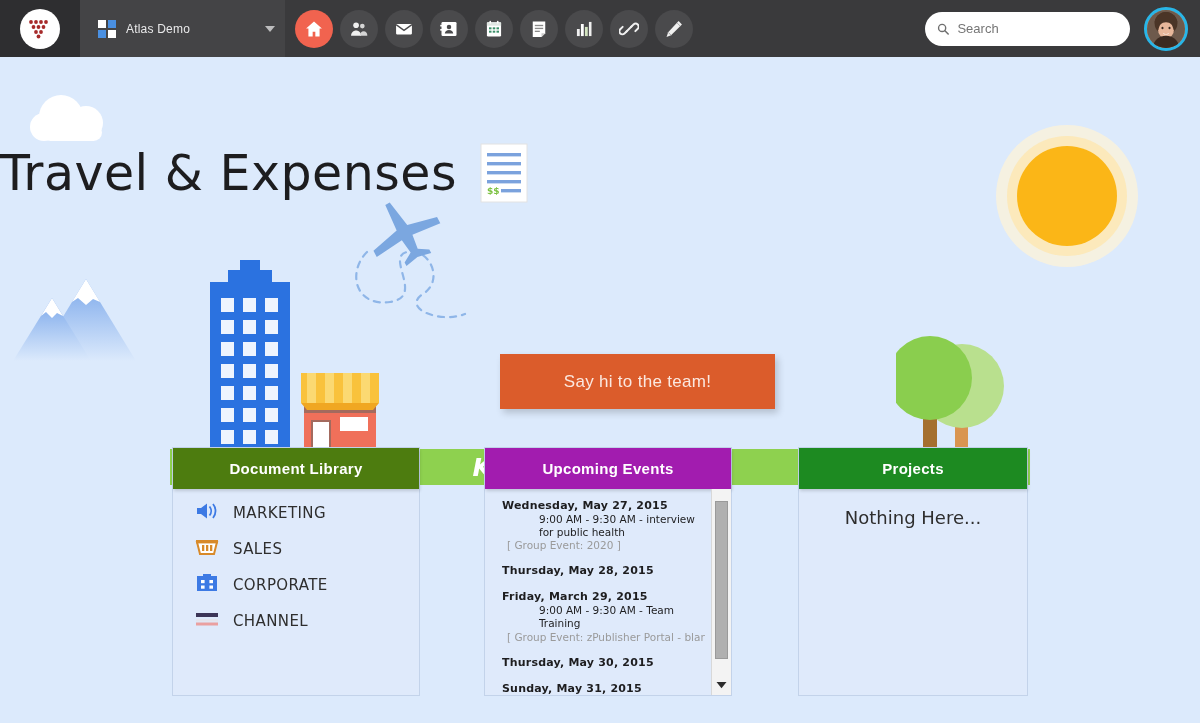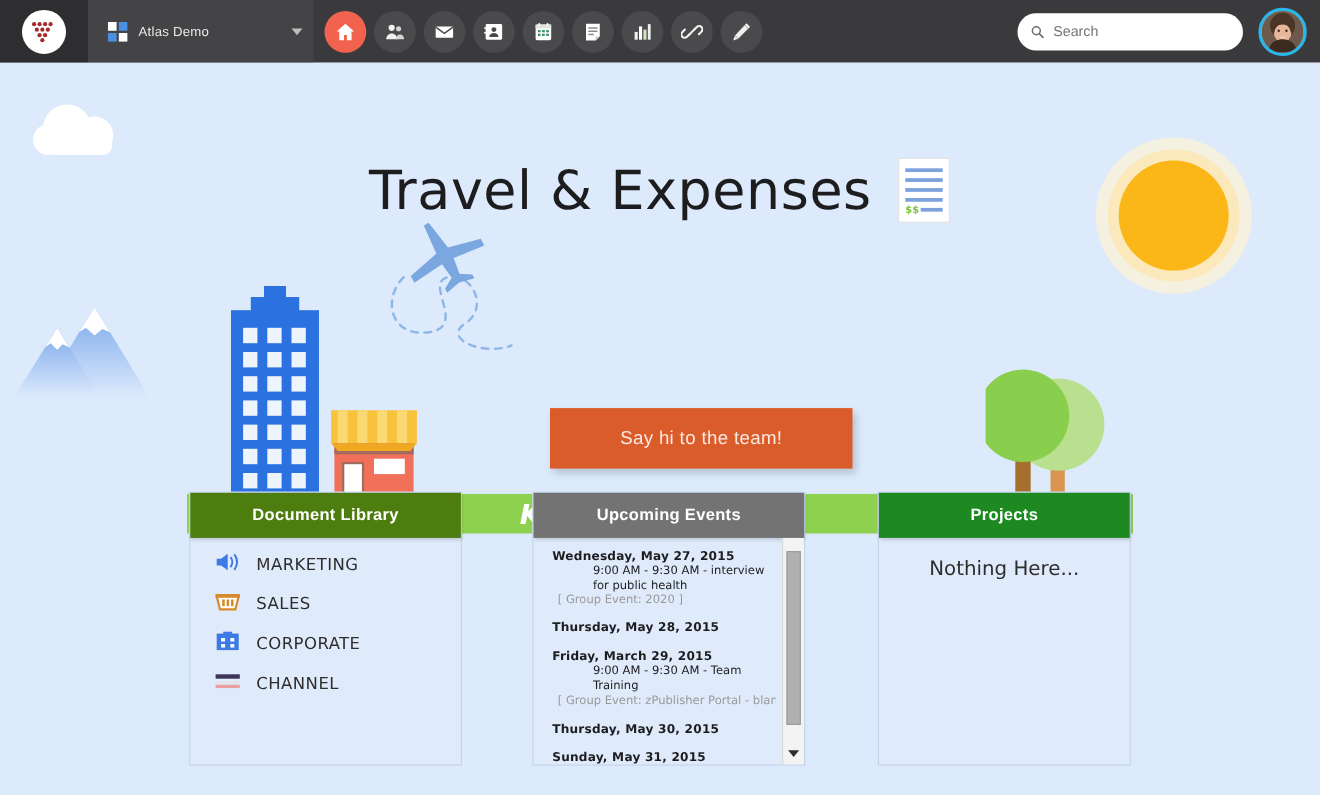--- a/index.html
+++ b/index.html
@@ -92,31 +92,31 @@
   .mountains { position: absolute; left: 8px; top: 200px; }
   .building { position: absolute; left: 210px; top: 203px; }
   .shop { position: absolute; left: 298px; top: 302px; }
   .trees { position: absolute; left: 896px; top: 261px; }
   .sun { position: absolute; left: 993px; top: 65px; }
   .plane-wrap { position: absolute; left: 345px; top: 145px; }
 
   .hero-title-row {
     position: absolute; left: 0; top: 85px;
     width: 1200px;
-    display: flex; align-items: center; justify-content: center; gap: 0px;
+    display: flex; align-items: center; gap: 0px;
   }
   .hero-title {
     font-size: 49px; color: #1d1d1f; font-weight: 400;
     letter-spacing: .5px; white-space: nowrap;
     font-family: "DejaVu Sans", sans-serif;
   }
   .receipt-icon { margin-left: 22px; }
 
   .cta-btn {
-    position: absolute; left: 500px; top: 314px;
+    position: absolute; left: 500px; top: 297px;
     width: 275px; height: 55px;
     background: #db5c2b;
     box-shadow: 3px 4px 7px rgba(0,0,0,.18);
     display: flex; align-items: center; justify-content: center;
     cursor: pointer;
   }
   .cta-label { color: #fbe8e0; font-size: 17px; letter-spacing: .3px; }
 
   .grass {
     position: absolute; left: 170px; top: 392px;
@@ -144,21 +144,21 @@
   .panel-events   { position: absolute; left: 484px; top: 447px; width: 248px; height: 249px; }
   .panel-projects { position: absolute; left: 798px; top: 447px; width: 230px; height: 249px; }
 
   .panel-head {
     height: 41px; display: flex; align-items: center; justify-content: center;
     color: #ffffff; font-size: 15px; font-weight: bold;
     letter-spacing: .3px; flex: 0 0 auto;
     box-shadow: 1px 2px 3px rgba(0,0,0,.15);
   }
   .head-blue   { background: #4d7c0f; }
-  .head-orange { background: #737373; }
+  .head-orange { background: #a21caf; }
   .head-green  { background: #1d8a21; }
 
   .panel-body { flex: 1 1 auto; overflow: hidden; position: relative; }
 
   .doc-list { padding: 11px 0 0 22px; display: flex; flex-direction: column; gap: 14px; }
   .doc-item { display: flex; align-items: flex-end; gap: 14px; cursor: pointer; }
   .doc-ico { width: 24px; height: 22px; display: flex; align-items: center; justify-content: center; flex: 0 0 auto; }
   .doc-label {
     font-size: 15px; color: #2e2e2e; letter-spacing: .4px;
     font-family: "DejaVu Sans", sans-serif;

